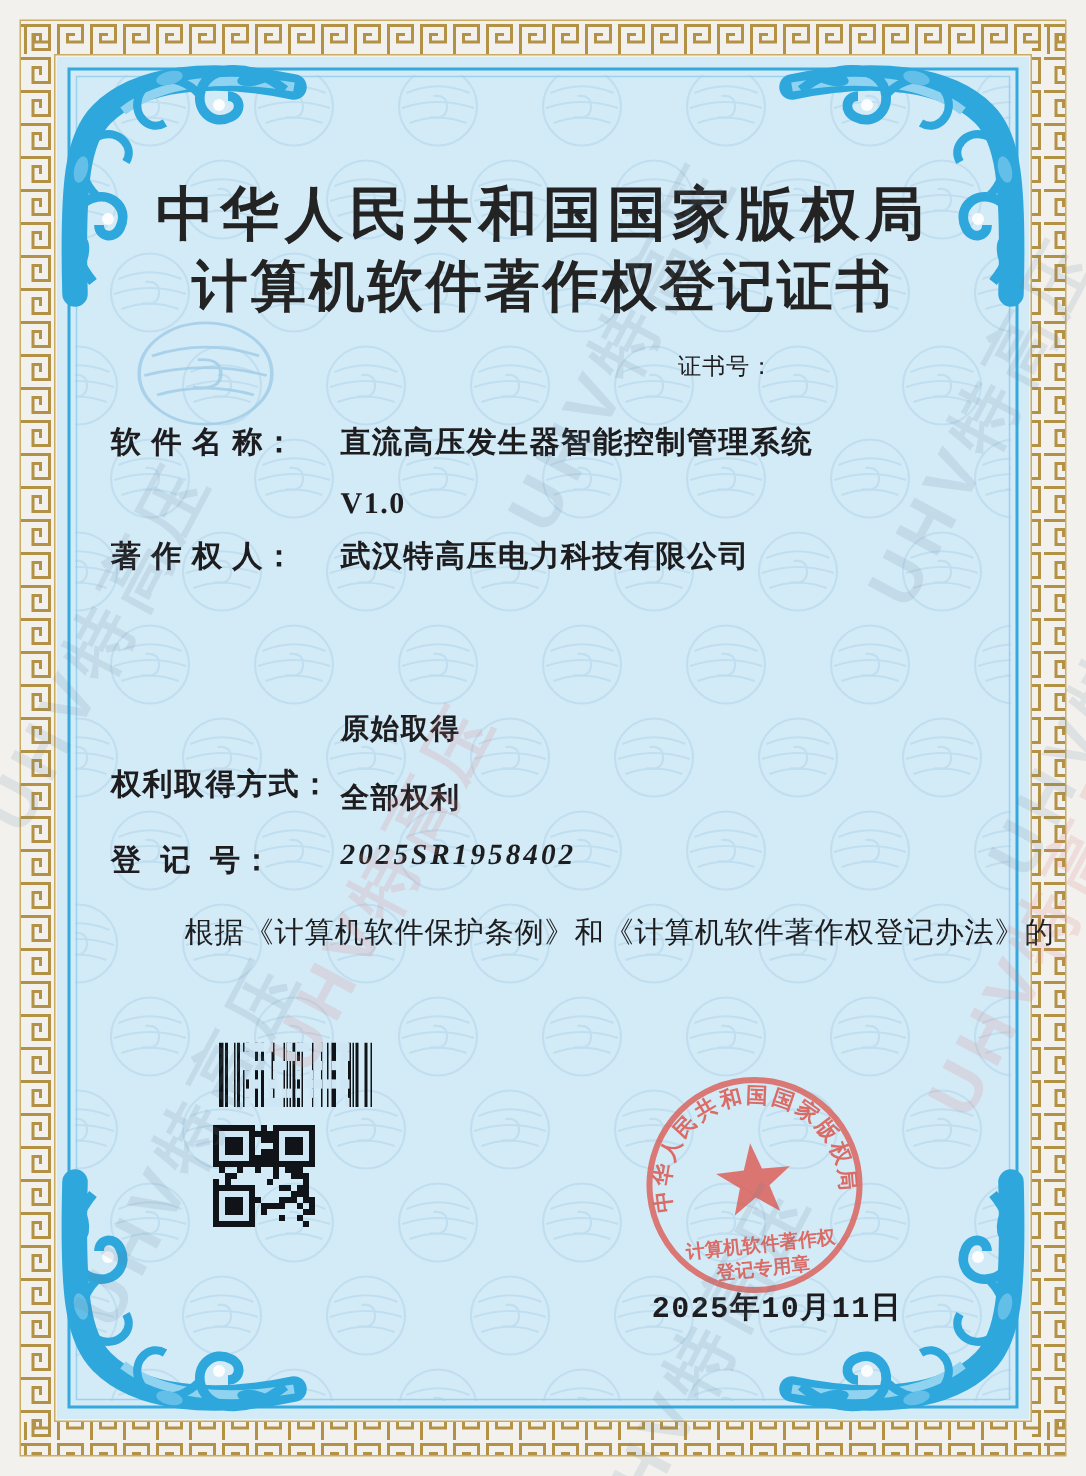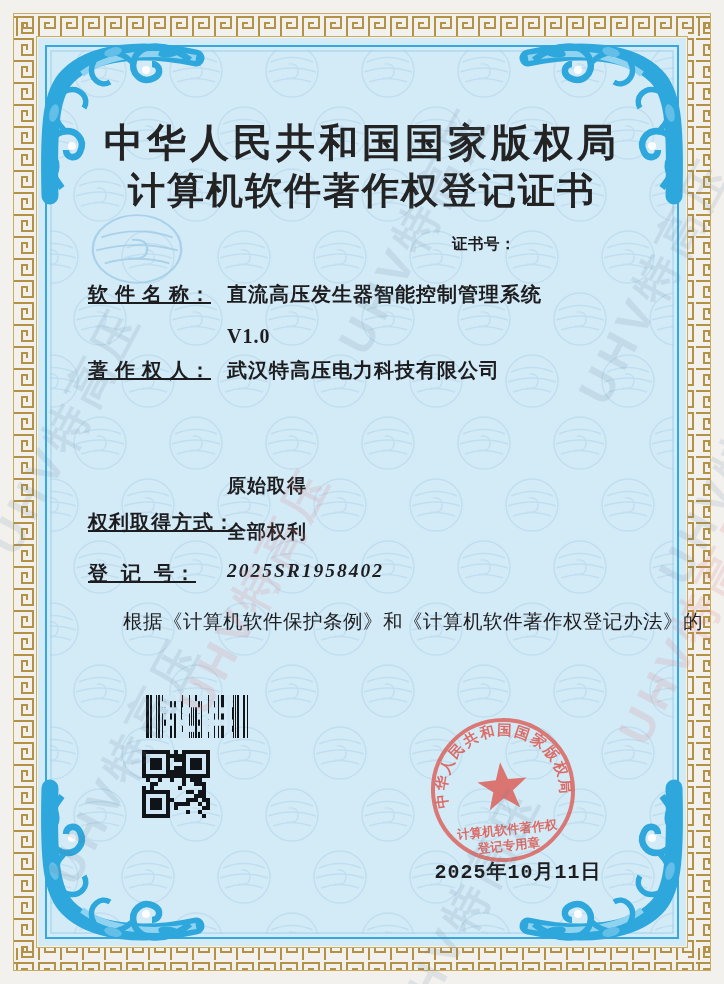--- a/index.html
+++ b/index.html
@@ -5,22 +5,22 @@
   html,body{margin:0;padding:0;}
   body{width:724px;height:984px;background:#f3f1ee;position:relative;overflow:hidden;
        font-family:"Liberation Serif","DejaVu Serif",serif;color:#1d1d1f;}
   .page{position:absolute;inset:0;}
   .deco{position:absolute;left:0;top:0;z-index:0;}
   .content{position:absolute;inset:0;z-index:2;}
   .abs{position:absolute;}
   .title{width:620px;left:52px;text-align:center;font-weight:bold;color:#232323;}
   .title1{top:116px;font-size:39px;letter-spacing:4px;}
   .title2{top:166px;font-size:37px;letter-spacing:2px;}
-  .certno{left:452px;top:234px;font-size:15.5px;font-weight:700;display:flex;letter-spacing:.5px;align-items:flex-end;}
-  .lbl{position:absolute;left:88px;font-size:20px;font-weight:bold;letter-spacing:1px;white-space:pre;text-decoration:underline;}
+  .certno{left:452px;top:234px;font-size:15.5px;font-weight:400;display:flex;letter-spacing:.5px;align-items:flex-end;}
+  .lbl{position:absolute;left:74px;font-size:20px;font-weight:bold;letter-spacing:1px;white-space:pre;}
   .val{position:absolute;left:227px;font-size:20px;font-weight:bold;letter-spacing:1px;white-space:pre;}
   .stmt{left:88px;width:552px;font-size:19.5px;letter-spacing:.5px;white-space:pre;}
   .stmt.l1{top:608px;text-indent:35px;}
   .stmt.l2{top:653px;}
   .date{left:428px;top:858px;width:180px;text-align:center;font-size:20px;font-weight:bold;letter-spacing:1px;font-family:Liberation Mono, monospace;}
   .sealwrap{left:428px;top:715px;width:150px;height:150px;transform:rotate(-6deg);opacity:.88;}
   .wm-layer{position:absolute;inset:0;z-index:3;pointer-events:none;overflow:hidden;}
   .wm{position:absolute;font-size:46px;font-weight:bold;letter-spacing:6px;white-space:nowrap;
       transform:rotate(-62deg);font-family:"Liberation Sans","DejaVu Sans",sans-serif;}
   .wm.gray{color:rgba(100,125,150,0.14);}

